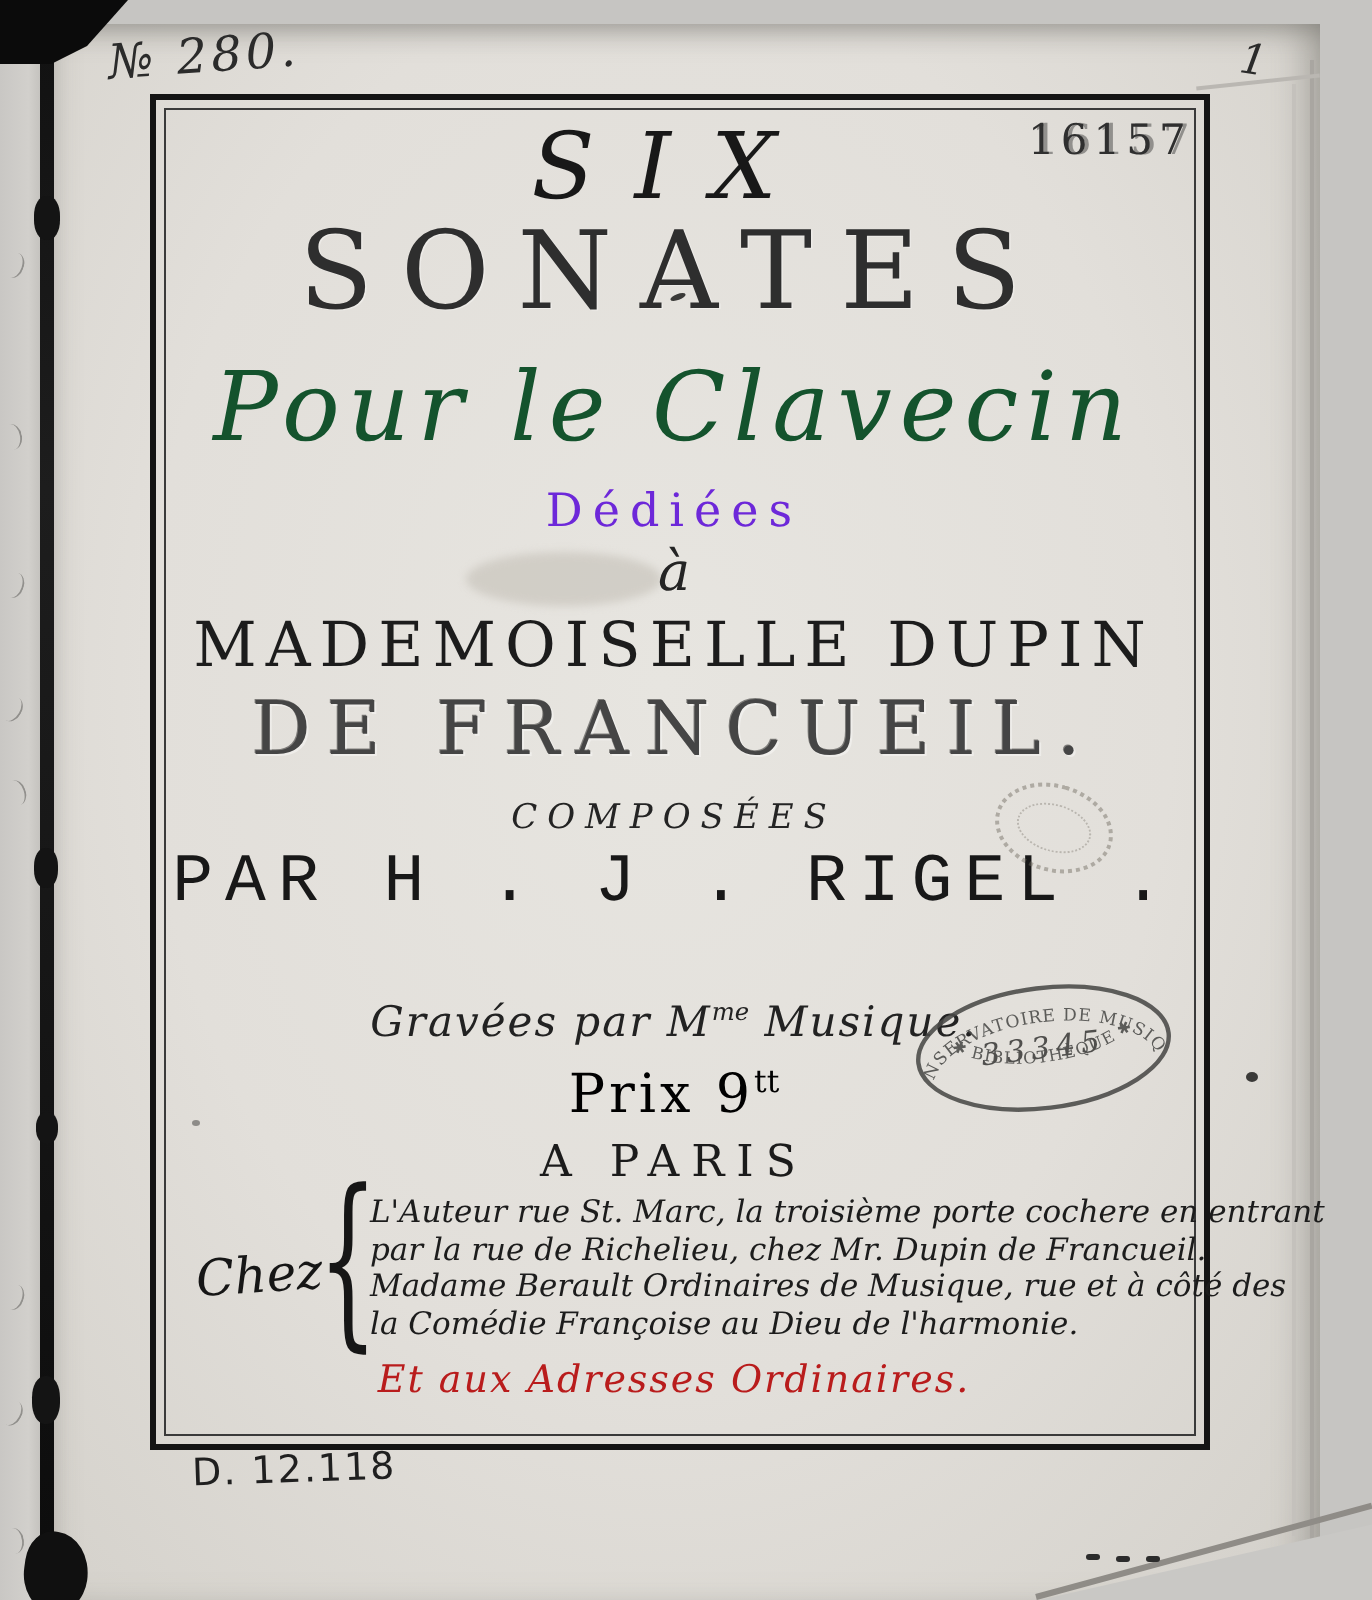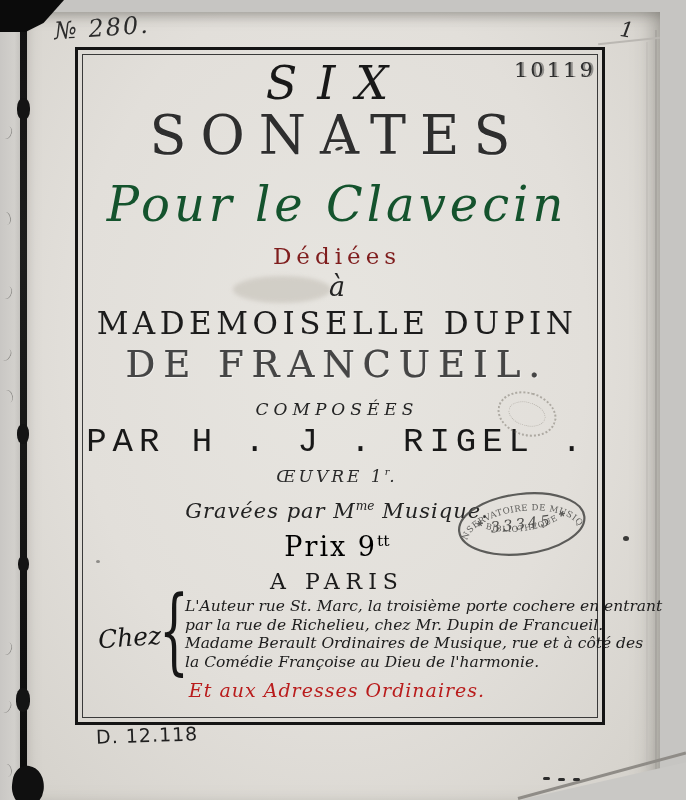--- a/index.html
+++ b/index.html
@@ -67,21 +67,21 @@
     border:1px solid #3a3a3a;
   }
   .content{position:absolute;left:75px;top:47px;width:524px;height:672px;color:#1b1b1b;}
   .cline{position:absolute;left:0;right:0;text-align:center;white-space:nowrap;}
 
   
   .t-six{top:9px;font-style:italic;font-size:46px;letter-spacing:20px;color:#181818;}
   .t-sonates{top:57px;font-size:54px;letter-spacing:14px;color:#2e2e2e;
     text-shadow:0.7px 0.7px 0 rgba(255,255,255,.35);}
   .t-clavecin{top:129px;font-style:italic;font-size:48px;letter-spacing:4px;color:#14532d;}
-  .t-dediees{top:196px;font-size:23px;letter-spacing:5px;color:#7f1d1d;}
+  .t-dediees{top:196px;font-size:23px;letter-spacing:5px;color:#6d28d9;}
   .t-a{top:224px;font-style:italic;font-size:27px;color:#242424;}
   .t-mademoiselle{top:258px;font-size:31px;letter-spacing:4.5px;color:#1c1c1c;}
   .t-francueil{top:296px;font-size:37px;letter-spacing:8px;color:#454545;
     text-shadow:1px 1px 0 rgba(255,255,255,.4), -0.5px -0.5px 0 rgba(0,0,0,.45);}
   .t-composees{top:352px;font-style:italic;font-size:17px;letter-spacing:5px;color:#242424;}
   .t-rigel{top:376px;font-size:34px;letter-spacing:6px;color:#181818;font-family:Liberation Mono, monospace;}
   .t-oeuvre{top:419px;font-style:italic;font-size:17px;letter-spacing:3px;color:#2a2a2a;}
   .t-gravees{top:452px;font-style:italic;font-size:21px;letter-spacing:1px;color:#222;}
   .t-prix{top:484px;font-size:27px;letter-spacing:2px;color:#000000;}
   .t-paris{top:522px;font-size:22px;letter-spacing:6px;color:#1b1b1b;}
@@ -158,34 +158,33 @@
 <div class="margin-squiggle" style="left:2px;top:764px;transform:rotate(-8deg);"></div>
 
 <div class="smudge"></div>
 <div class="speck" style="left:335px;top:147px;width:8px;height:3px;transform:rotate(-20deg);"></div>
 <div class="speck" style="left:623px;top:536px;width:6px;height:5px;"></div>
 <div class="speck" style="left:96px;top:560px;width:4px;height:3px;opacity:.5;"></div>
 
 <div class="hw hw-inv">№ 280.</div>
 <div class="hw hw-page">1</div>
 <div class="hw-shelf">D. 12.118</div>
-<div class="stamp-number">10119</div>
+<div class="stamp-number">16157</div>
 
 <div class="frame"></div>
 <div class="content">
   <div class="cline t-six">SIX</div>
   <div class="cline t-sonates">SONATES</div>
   <div class="cline t-clavecin">Pour le Clavecin</div>
   <div class="cline t-dediees">Dédiées</div>
   <div class="cline t-a">à</div>
   <div class="cline t-mademoiselle">MADEMOISELLE DUPIN</div>
   <div class="cline t-francueil">DE FRANCUEIL.</div>
   <div class="cline t-composees">COMPOSÉES</div>
   <div class="cline t-rigel">PAR H . J . RIGEL .</div>
-  <div class="cline t-oeuvre"><span>ŒUVRE 1</span><sup class="small">r</sup><span>.</span></div>
   <div class="cline t-gravees"><span>Gravées par M</span><sup class="small">me</sup><span> Musique.</span></div>
   <div class="cline t-prix"><span>Prix 9</span><sup class="small">tt</sup></div>
   <div class="cline t-paris">A PARIS</div>
 
   <div class="chez-block">
     <div class="chez-label">Chez</div>
     <div class="chez-brace">{</div>
     <div class="chez-lines">
       <div>L'Auteur rue St. Marc, la troisième porte cochere en entrant</div>
       <div>par la rue de Richelieu, chez Mr. Dupin de Francueil.</div>

